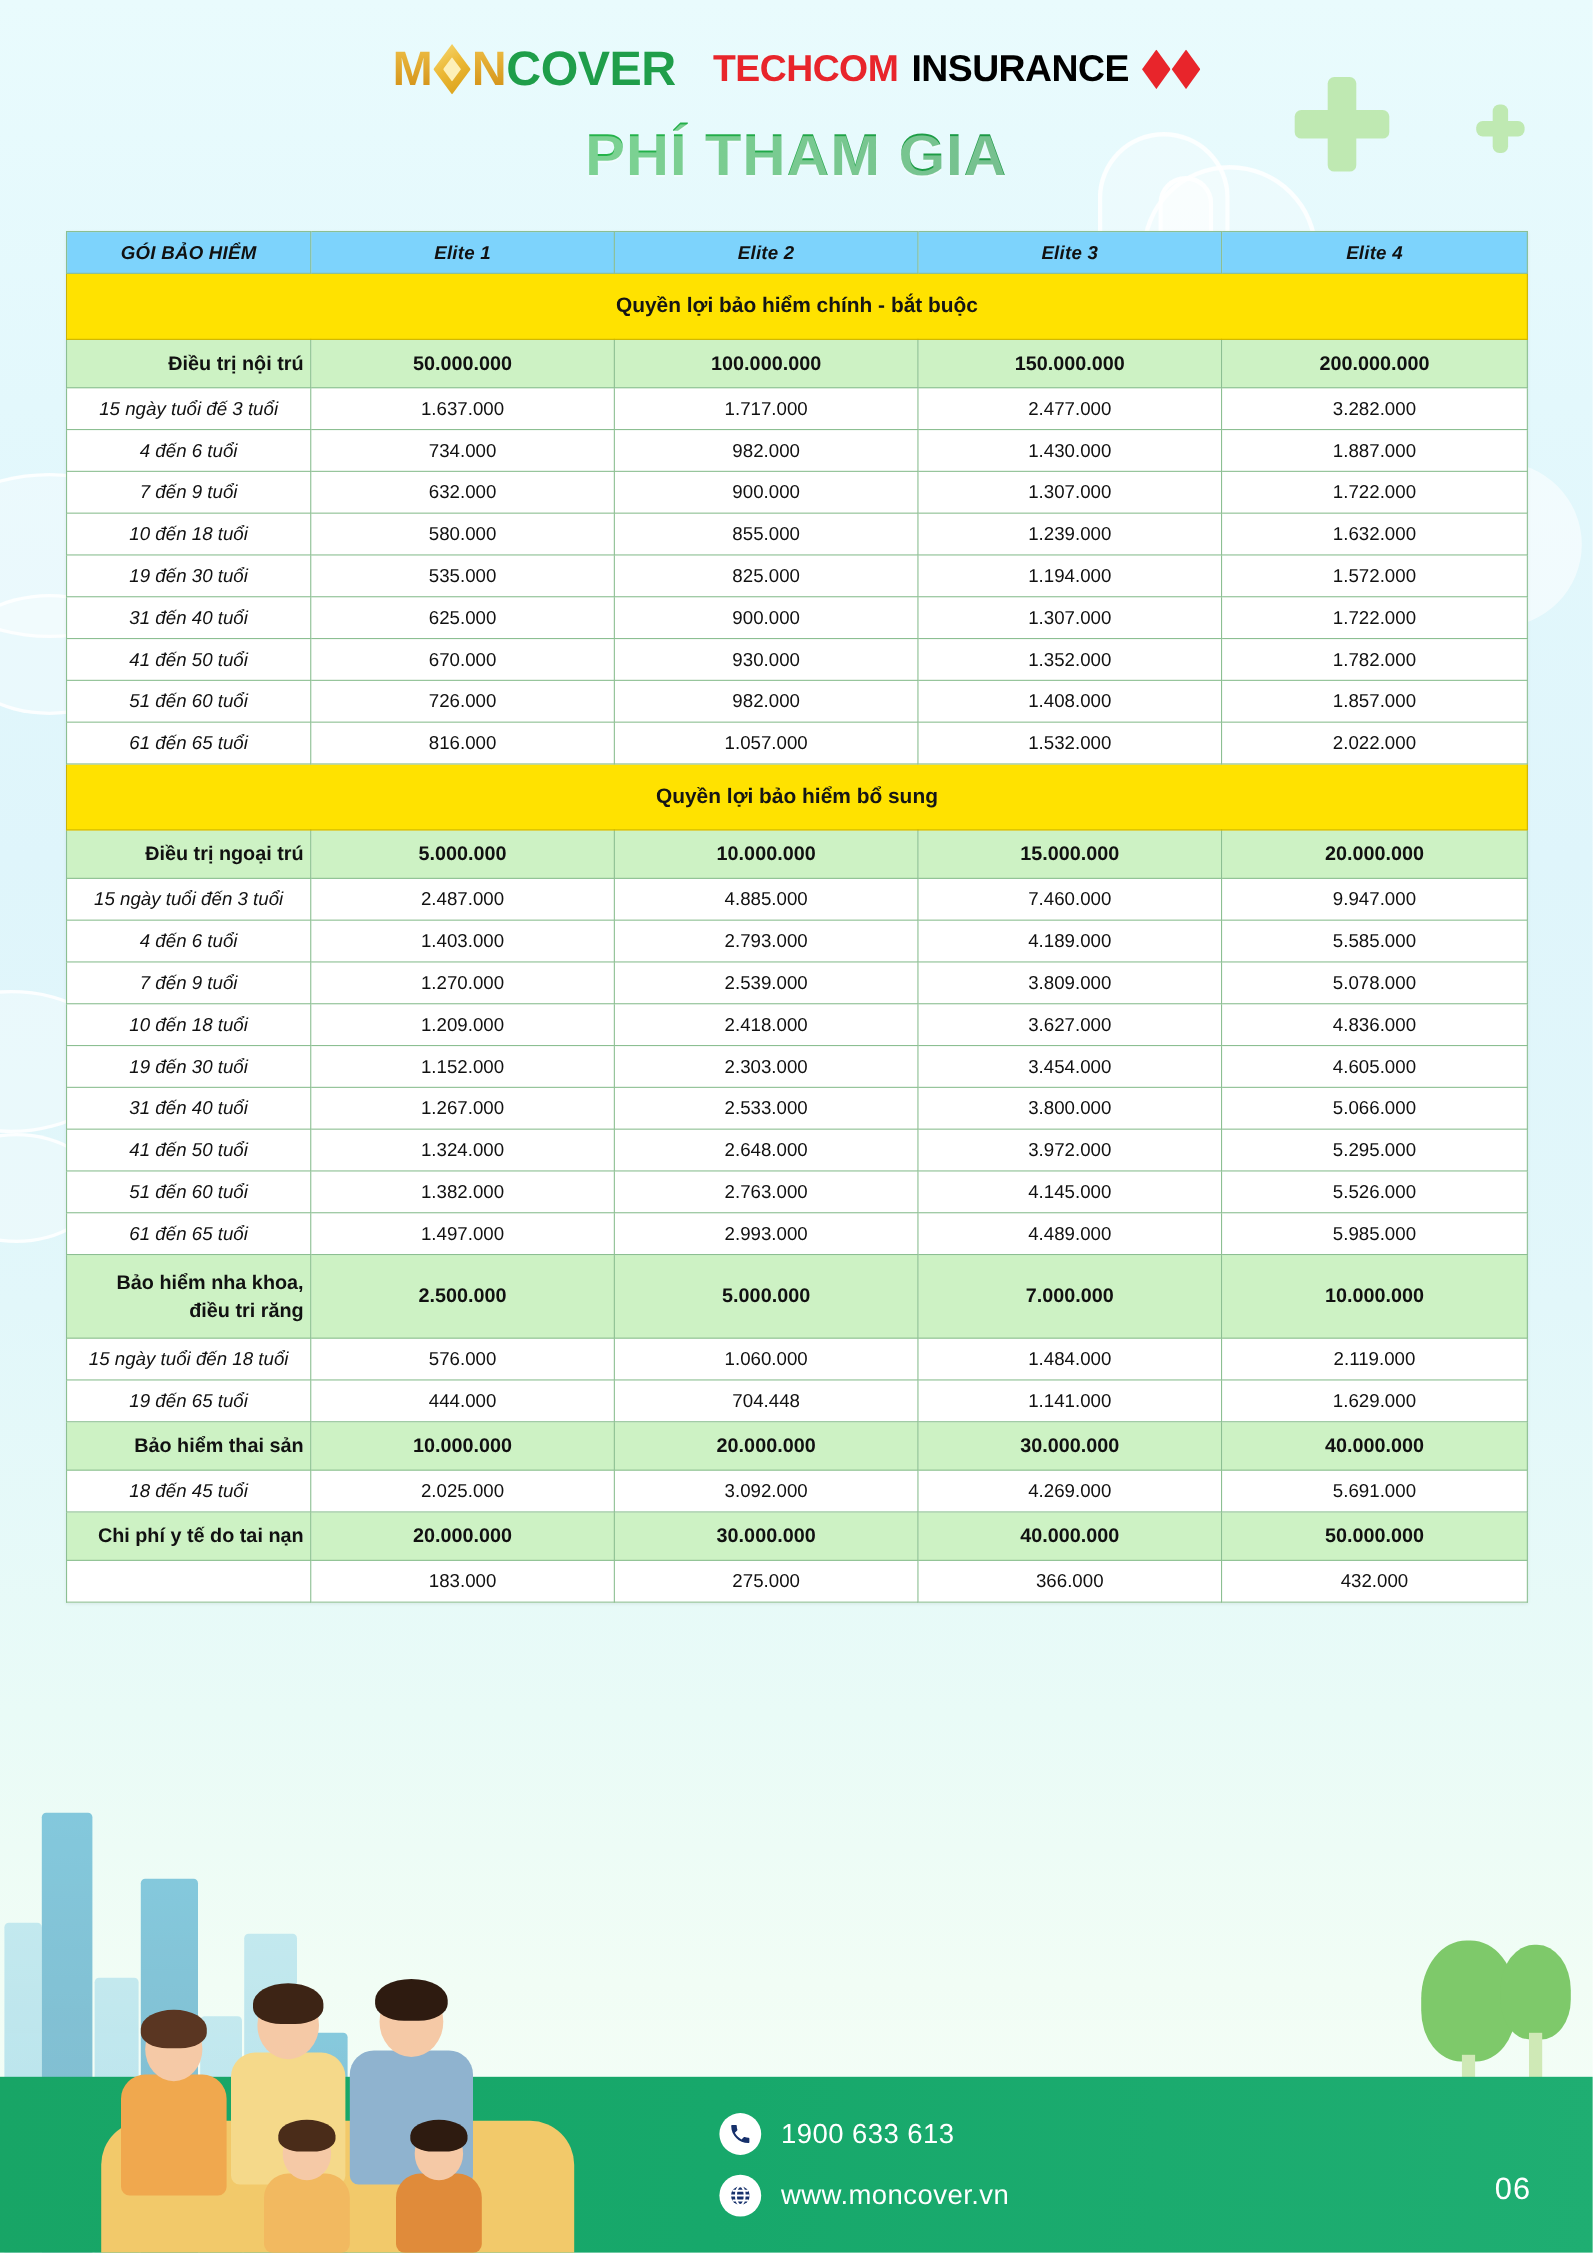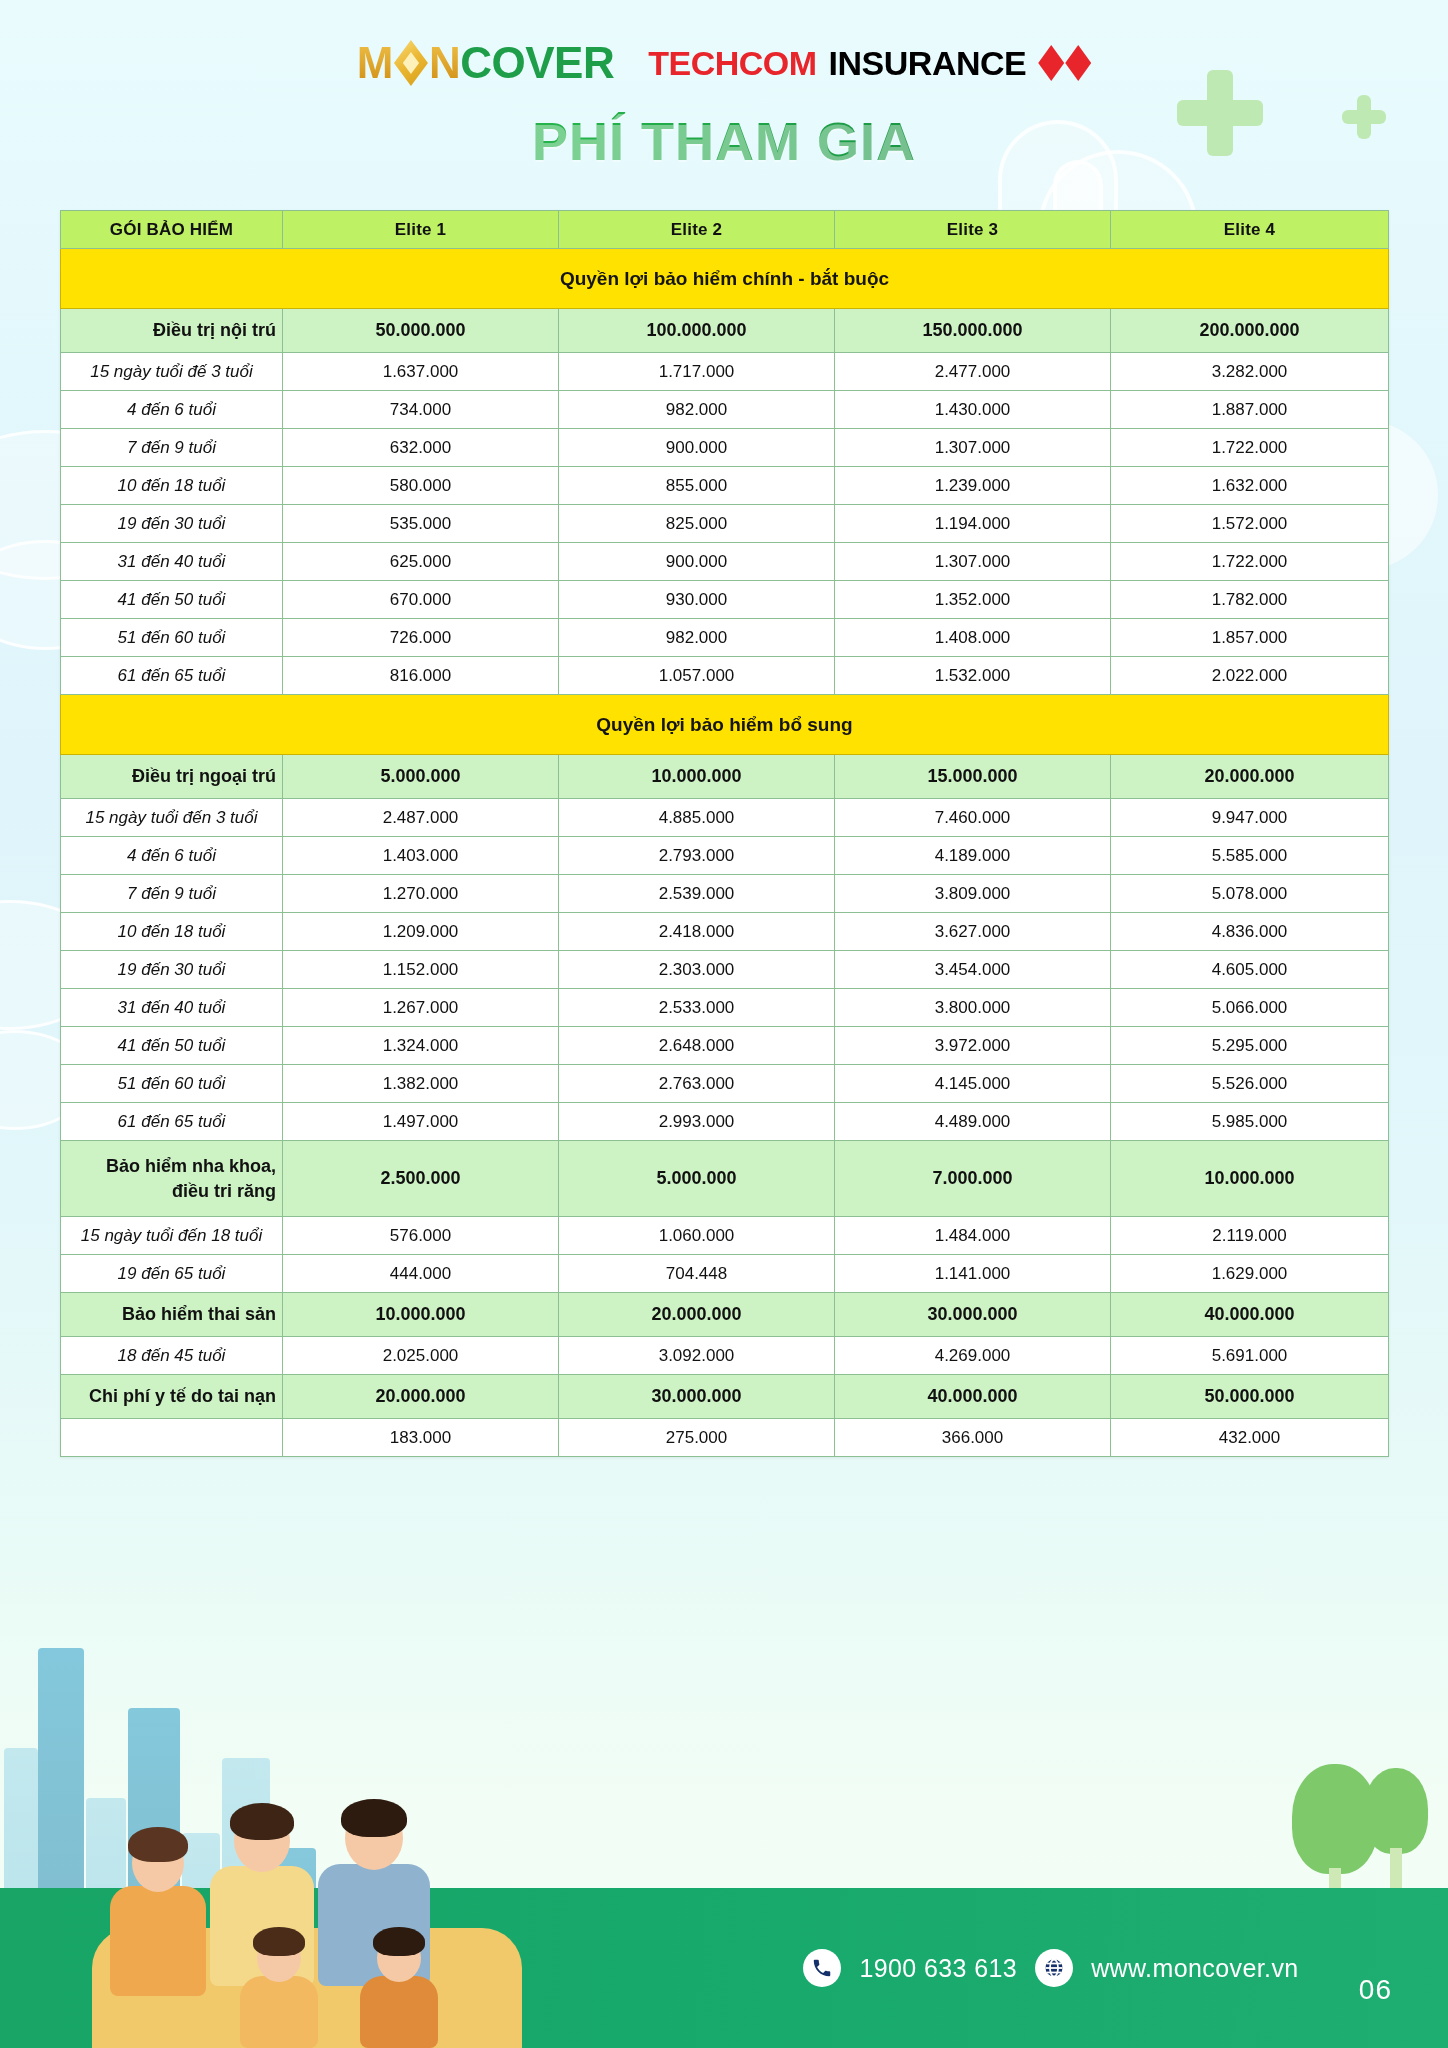--- a/index.html
+++ b/index.html
@@ -224,27 +224,28 @@
     border: 1px solid #8cbf92;
     text-align: center;
     vertical-align: middle;
     font-size: 17px;
     color: #111;
     height: 38px;
     padding: 4px 6px;
   }
 
   thead th {
-    background: #bef264;
+    background: #7dd3fc;
     color: #ffffff;
     font-weight: 700;
     font-size: 18px;
     height: 46px;
     border-color: #0d9a20;
     letter-spacing: 0.2px;
+    font-style: italic;
   }
 
   tr.section td {
     background: #ffe200;
     font-weight: 700;
     font-size: 19px;
     height: 60px;
     color: #151515;
     border-color: #cbb300;
   }
@@ -270,21 +271,21 @@
     position: absolute;
     left: 0; right: 0; bottom: 0;
     height: 160px;
     background: linear-gradient(95deg, #18a566 0%, #17a86b 45%, #1fae72 100%);
     z-index: 7;
   }
   .footer-inner {
     position: relative;
     height: 100%;
     display: flex;
-    flex-direction: row;
+    flex-direction: column;
     justify-content: center;
     gap: 18px;
     padding-left: 610px;
     margin-left: 44px;
   }
   .contact-row {
     display: flex;
     align-items: center;
     gap: 18px;
   }

